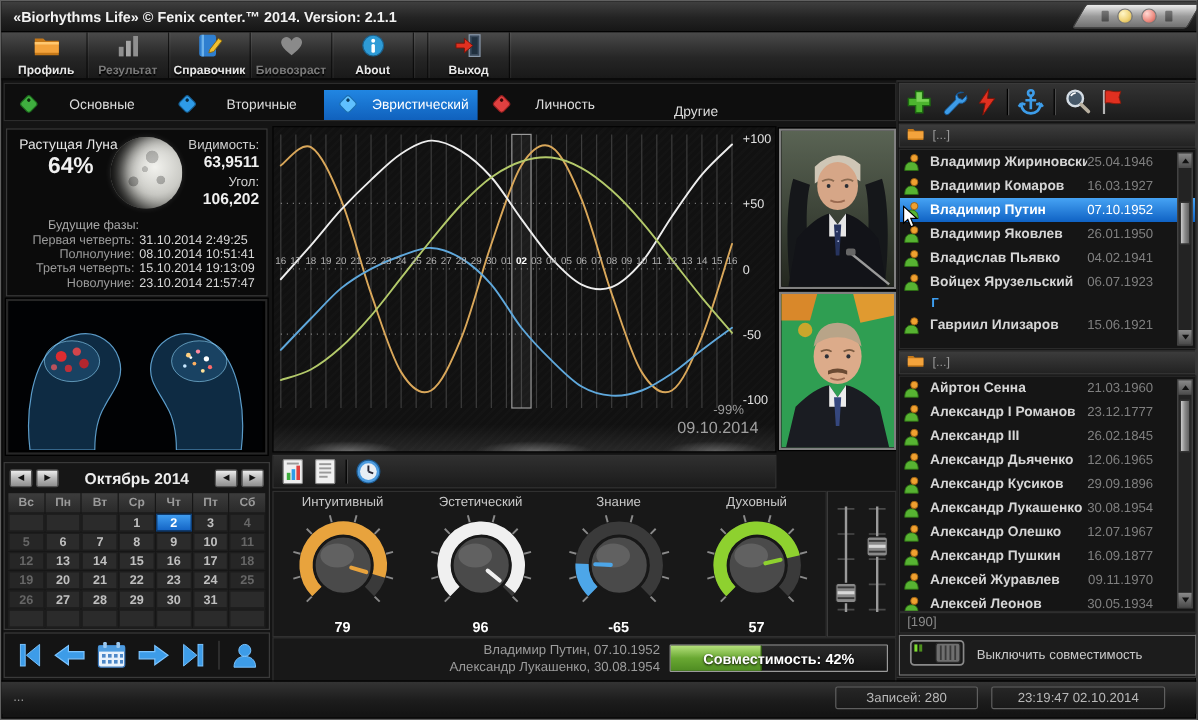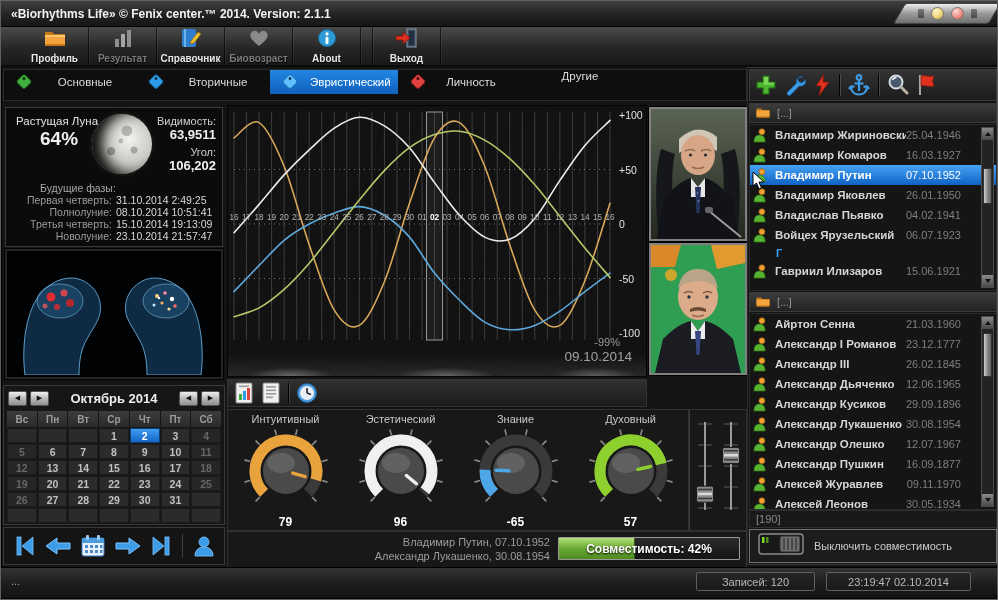--- a/index.html
+++ b/index.html
@@ -18,30 +18,30 @@
   transform:skewX(-30deg);border:1px solid #444;display:flex;align-items:center;
   justify-content:center;gap:7px}
 #winctrl .orb{width:13px;height:13px;border-radius:50%;transform:skewX(30deg);border:1px solid #777}
 #winctrl .orb.min{background:radial-gradient(circle at 35% 30%,#fff6c8,#f0d478 55%,#c8a43c)}
 #winctrl .orb.close{background:radial-gradient(circle at 35% 30%,#ffd9d4,#ef8f84 55%,#c05248)}
 #winctrl .nub{width:6px;height:9px;transform:skewX(30deg);background:linear-gradient(#777,#4a4a4a);border-radius:1px}
 
 
 #main-toolbar{position:absolute;left:0;top:26px;width:998px;height:40px;
   background:linear-gradient(#4a4a4a,#262626 55%,#191919);border-bottom:2px solid #0a0a0a;
-  display:flex;align-items:stretch;padding-left:20px}
+  display:flex;align-items:stretch;padding-left:4px}
 .tb-btn{width:68px;display:flex;flex-direction:column;align-items:center;justify-content:center;
   gap:1px;border-right:1px solid rgba(0,0,0,.65);box-shadow:1px 0 0 rgba(255,255,255,.06);cursor:pointer}
 .tb-btn span.lbl{font-size:10px;font-weight:bold;color:#e8e8e8;text-shadow:0 1px 1px #000}
 .tb-btn.disabled span.lbl{color:#7a7a7a}
 .tb-gap{width:12px;border-right:1px solid rgba(0,0,0,.65);box-shadow:1px 0 0 rgba(255,255,255,.06)}
 
 
 #tabbar{position:absolute;left:2px;top:68px;width:744px;height:32px;background:#0e0e0e;
-  border:1px solid #2c2c2c;display:flex;align-items:flex-start}
+  border:1px solid #2c2c2c;display:flex;align-items:flex-end}
 .tab{display:flex;align-items:center;gap:10px;justify-content:flex-start;padding:0 10px;
   color:#dcdcdc;font-size:11.5px;cursor:pointer}
 .tab .tlbl{flex:1;text-align:center}
 .tab.active{background:linear-gradient(#2186e2,#1061bd);color:#fff}
 .tab-sep{width:1px;background:#3a3a3a;margin:4px 0}
 
 
 .panel{position:absolute;background:#121212;border:1px solid #3a3a3a}
 #moon-panel{left:4px;top:106px;width:218px;height:140px;background:#0b0b0b;color:#ccc}
 .m-abs{position:absolute;white-space:nowrap}
@@ -991,21 +991,21 @@
             <line x1="34" y1="6" x2="34" y2="18"></line>
             <line x1="38" y1="6" x2="38" y2="18"></line>
           </g>
         </svg>
     </span>
     <span class="tg-label">Выключить совместимость</span>
   </div>
 
   <div id="statusbar">
     <span id="sb-left">...</span>
-    <div class="sb-panel" id="sb-records">Записей: 120</div>
+    <div class="sb-panel" id="sb-records">Записей: 280</div>
     <div class="sb-panel" id="sb-clock">23:19:47 02.10.2014</div>
   </div>
 
   <span id="mouse-cursor">
     <svg width="14" height="20" viewBox="0 0 14 20">
         <path d="M1 1 L1 15 L4.5 12 L7 18 L9.5 17 L7 11 L12 11z" fill="#fff" stroke="#000" stroke-width="1"></path>
       </svg>
   </span>
 
 </div>

